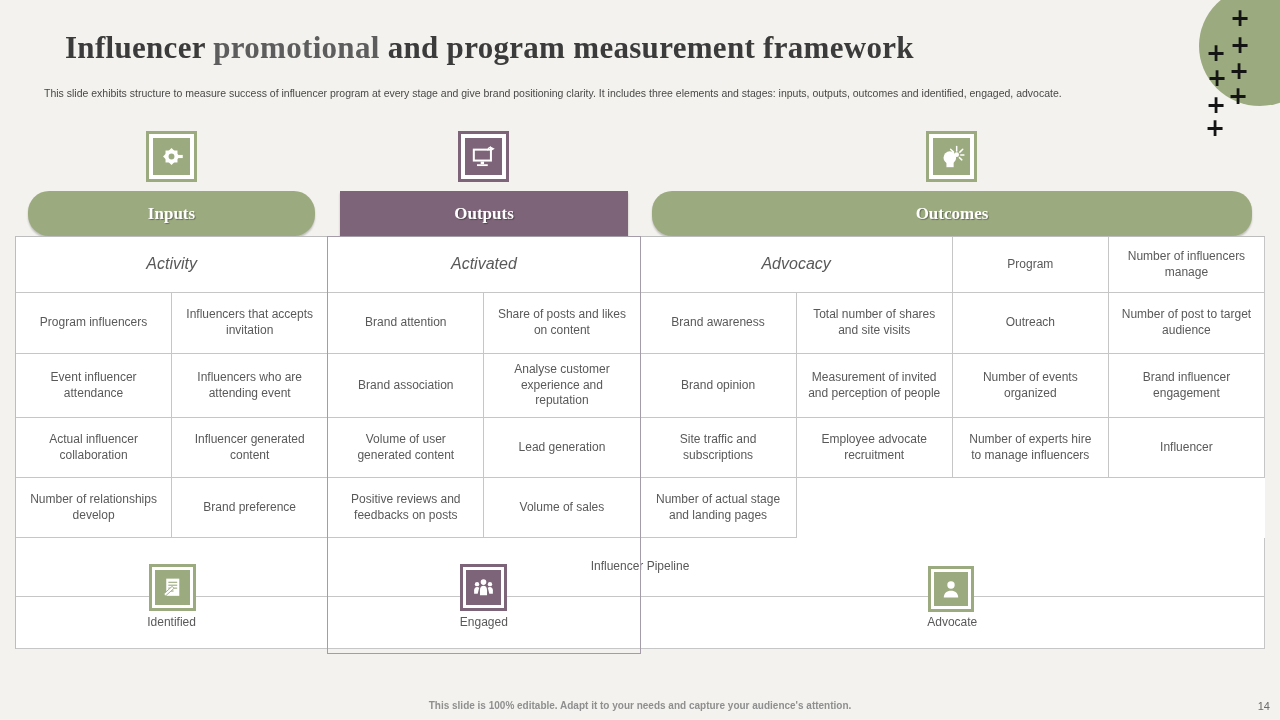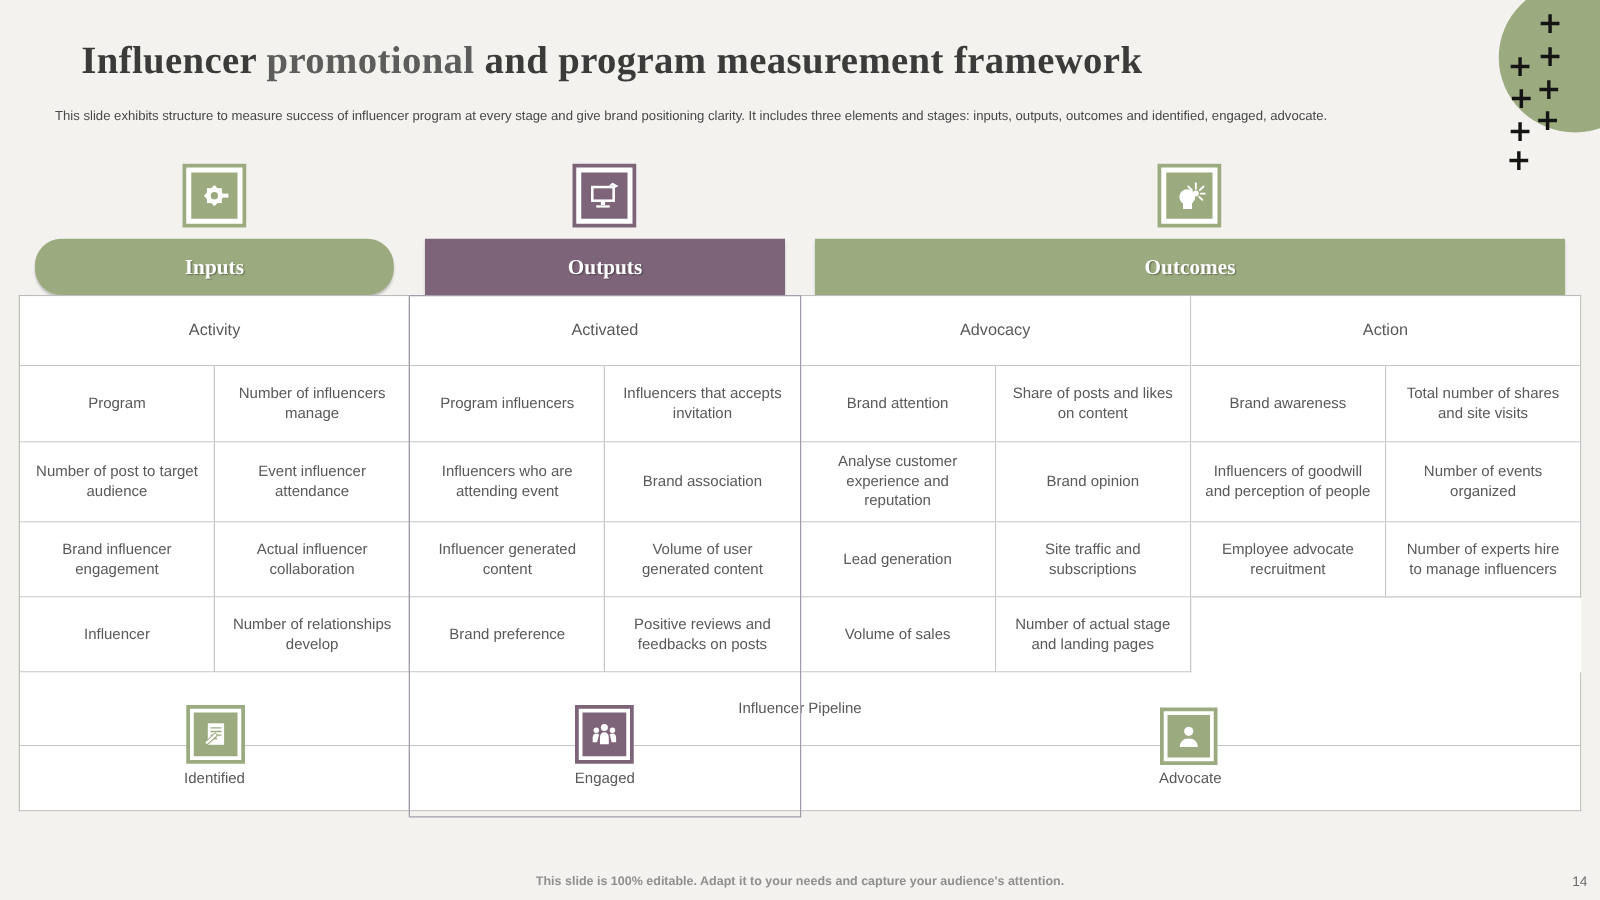--- a/index.html
+++ b/index.html
@@ -31,31 +31,31 @@
   .ib-identified { left:149px; top:564px; width:47px; height:47px; padding:3px; }
   .ib-engaged { left:460px; top:564px; width:47px; height:47px; padding:3px; }
   .ib-advocate { left:928px; top:566px; width:46px; height:46px; padding:3px; }
 
   
   .bar { position:absolute; top:191px; height:45px; display:flex; align-items:center; justify-content:center;
          font-family:"Liberation Serif", serif; font-weight:bold; font-size:17px; color:#ffffff;
          text-shadow:1px 1px 1px rgba(0,0,0,0.35); box-shadow:0 2px 2px rgba(0,0,0,0.22); }
   .bar-inputs { left:28px; width:287px; background:#9cab7f;border-radius:21px; }
   .bar-outputs { left:340px; width:288px; background:#7d6478; }
-  .bar-outcomes { left:652px; width:600px; background:#9cab7f; }
+  .bar-outcomes { left:652px; width:600px; background:#9cab7f;border-radius:20px; }
 
   
   .table { position:absolute; left:15px; top:236px; width:1250px;
            display:grid; grid-template-columns:repeat(8,1fr);
            grid-template-rows:56px 61px 64px 60px 60px 59px 52px;
            border-top:1px solid #bdbdbd; border-left:1px solid #bdbdbd; background:#ffffff; }
   .cell { border-right:1px solid #c6c6c6; border-bottom:1px solid #c6c6c6; background:#ffffff;
           display:flex; align-items:center; justify-content:center; text-align:center;
           font-size:12px; line-height:1.3; color:#595959; padding:3px 10px; }
-  .cell.hdr { font-size:13px; }
+  .cell.hdr { font-size:16px;font-style:italic; }
   .span2 { grid-column:span 2; }
   .span4 { grid-column:span 4; }
   .span8 { grid-column:span 8; }
 
   
   .outputs-outline { position:absolute; left:327px; top:236px; width:314px; height:418px;
                      border:1px solid #a59caa; pointer-events:none; }
 
   
   .footer { position:absolute; left:0; top:700px; width:1280px; text-align:center; font-size:10px; color:#8f8f8f;font-weight:bold; }
@@ -128,38 +128,38 @@
   </div>
   <div class="bar bar-outcomes">
     <span>Outcomes</span>
   </div>
 
   <div class="table">
 
     <div class="cell hdr span2">Activity</div>
     <div class="cell hdr span2">Activated</div>
     <div class="cell hdr span2">Advocacy</div>
-    <div class="cell hdr span2">Action</div>
 
     <div class="cell">Program</div>
     <div class="cell">Number of influencers manage</div>
     <div class="cell">Program influencers</div>
     <div class="cell">Influencers that accepts invitation</div>
     <div class="cell">Brand attention</div>
     <div class="cell">Share of posts and likes on content</div>
     <div class="cell">Brand awareness</div>
     <div class="cell">Total number of shares and site visits</div>
 
+    <div class="cell">Outreach</div>
     <div class="cell">Number of post to target audience</div>
     <div class="cell">Event influencer attendance</div>
     <div class="cell">Influencers who are attending event</div>
     <div class="cell">Brand association</div>
     <div class="cell">Analyse customer experience and reputation</div>
     <div class="cell">Brand opinion</div>
-    <div class="cell">Influencers of goodwill and perception of people</div>
+    <div class="cell">Measurement of invited and perception of people</div>
 
     <div class="cell">Number of events organized</div>
     <div class="cell">Brand influencer engagement</div>
     <div class="cell">Actual influencer collaboration</div>
     <div class="cell">Influencer generated content</div>
     <div class="cell">Volume of user generated content</div>
     <div class="cell">Lead generation</div>
     <div class="cell">Site traffic and subscriptions</div>
 
     <div class="cell">Employee advocate recruitment</div>

